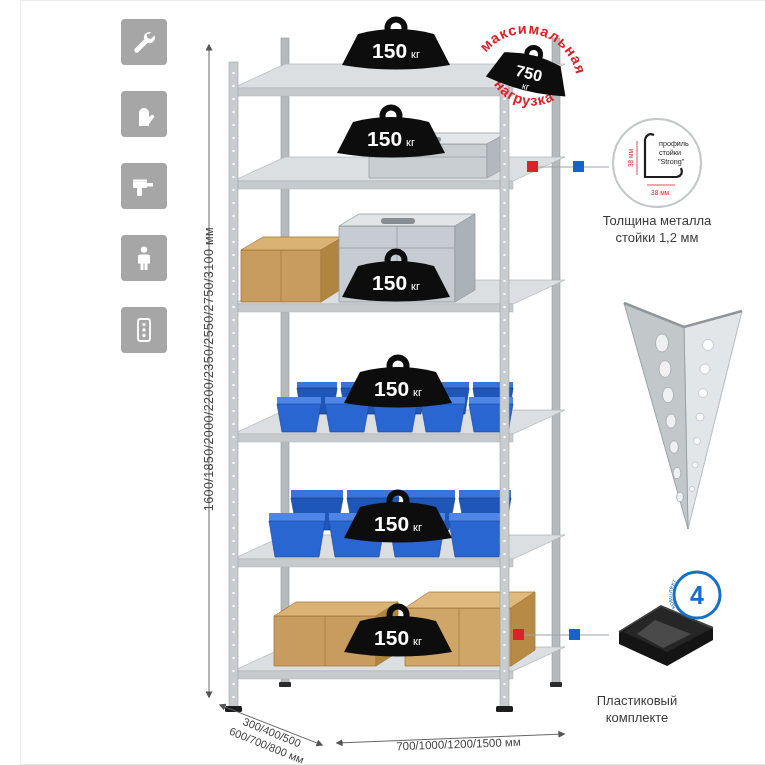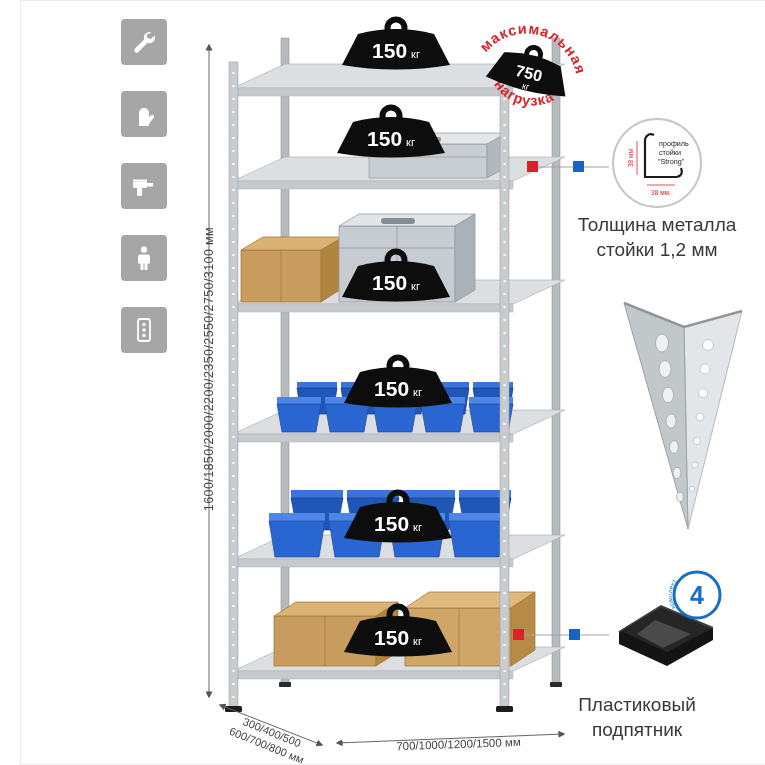--- a/index.html
+++ b/index.html
@@ -9,21 +9,21 @@
   .icon-box{width:46px;height:46px;background:#a6a6a6;border-radius:4px;margin-bottom:26px;
             display:flex;align-items:center;justify-content:center;}
   .rack-svg{position:absolute;left:198px;top:15px;z-index:1;}
   .weight{position:absolute;z-index:3;}
   .stamp{position:absolute;left:444px;top:6px;z-index:4;}
   .overlay{position:absolute;left:0;top:0;z-index:2;pointer-events:none;}
   .sq{position:absolute;width:11px;height:11px;z-index:5;}
   .sq-red{background:#d8232a;}
   .sq-blue{background:#1763c6;}
   .callout{position:absolute;z-index:6;}
-  .caption{position:absolute;z-index:6;text-align:center;color:#3a3a3a;font-size:19px;line-height:1.3;}
+  .caption{position:absolute;z-index:6;text-align:center;color:#3a3a3a;font-size:13px;line-height:1.3;}
   .dim-text{position:absolute;z-index:2;color:#444;white-space:nowrap;}
   .dim-height{left:-157px;top:361px;width:690px;text-align:center;transform:rotate(-90deg);
               font-size:12.5px;letter-spacing:.4px;}
   .dim-depth{left:192px;top:701px;width:132px;text-align:center;transform:rotate(22deg);
              transform-origin:left top;font-size:11px;line-height:1.25;}
   .dim-width{left:330px;top:737px;width:215px;text-align:center;transform:rotate(-2deg);font-size:11.5px;}
 </style>
 </head>
 <body>
 
@@ -371,16 +371,16 @@
   <svg class="callout" style="left:648px;top:566px" width="56" height="56" viewBox="0 0 56 56">
     <defs>
         <path id="badgeArc" d="M8,42 A22,22 0 0 1 8,14"></path>
       </defs>
     <circle cx="28" cy="28" r="23" fill="#fff" stroke="#1670c9" stroke-width="3"></circle>
     <text font-size="6.5" fill="#1670c9"><textPath href="#badgeArc" startOffset="50%" text-anchor="middle">в комплекте</textPath></text>
     <text x="28" y="37" font-size="25" font-weight="bold" fill="#1670c9" text-anchor="middle">4</text>
   </svg>
   <div class="caption" style="left:532px;top:692px;width:168px">
     <div>Пластиковый</div>
-    <div>подпятник</div>
+    <div>комплекте</div>
   </div>
 
 </div>
 
 </body></html>

